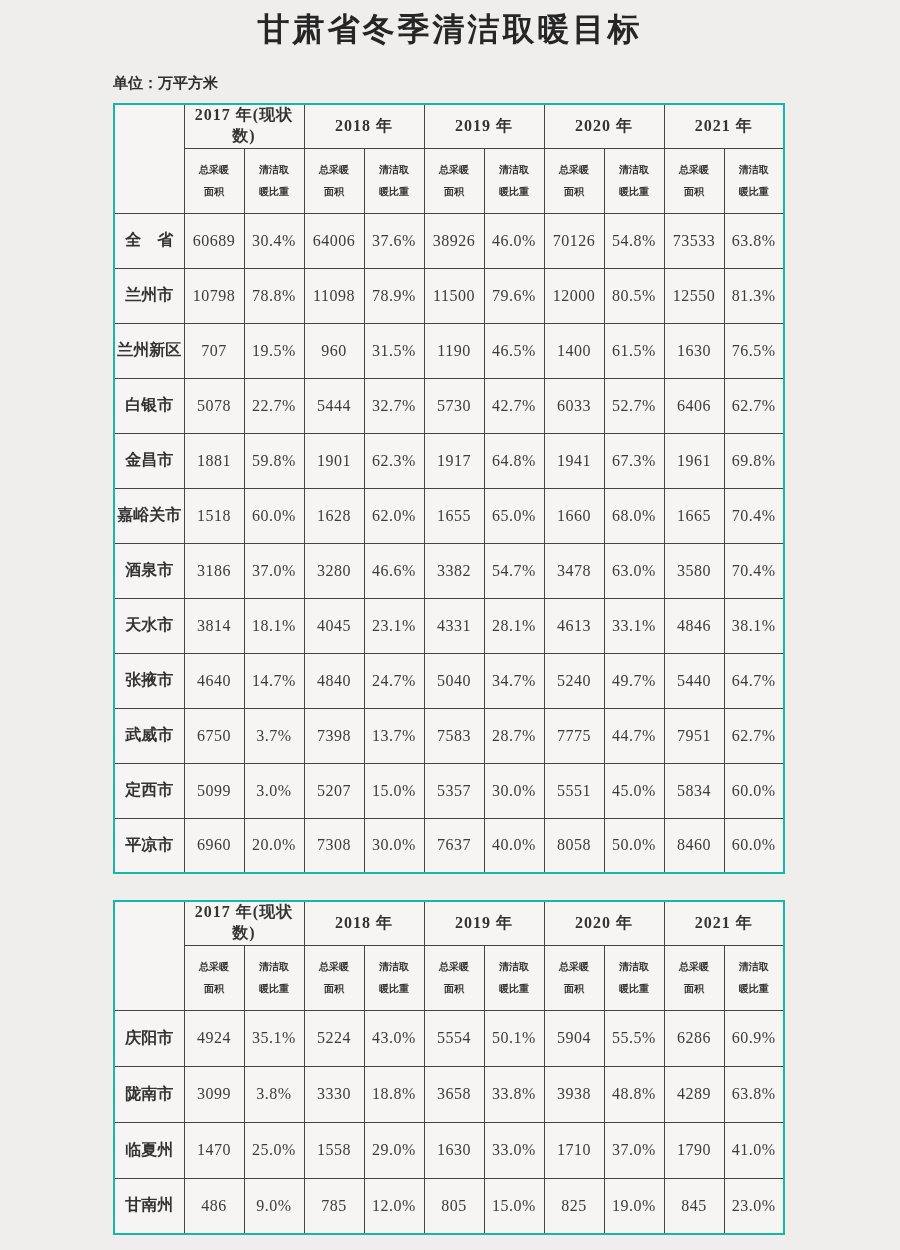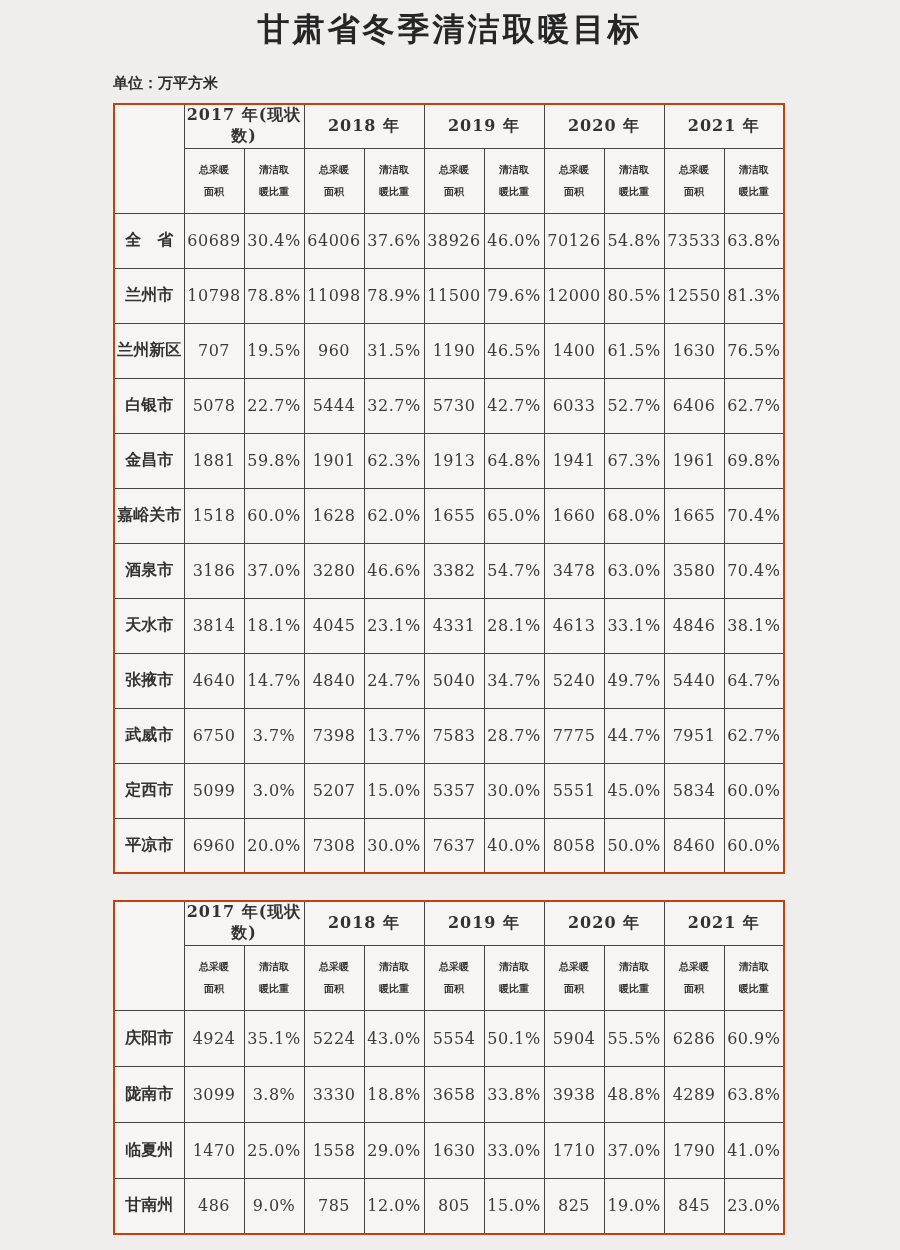--- a/index.html
+++ b/index.html
@@ -11,20 +11,21 @@
     height: 1250px;
     background: #efeeec;
     font-family: "DejaVu Serif", "Liberation Serif", serif;
     color: #333;
     overflow: hidden;
   }
   .page {
     width: 900px;
     height: 1250px;
     position: relative;
+    font-family: Liberation Serif, serif;
   }
   .doc-title {
     margin: 0;
     padding-top: 8px;
     height: 42px;
     text-align: center;
     font-size: 32px;
     font-weight: bold;
     letter-spacing: 3px;
     color: #262626;
@@ -39,21 +40,21 @@
     font-size: 15px;
     font-weight: bold;
     color: #2e2e2e;
   }
   table.targets {
     margin-left: 113px;
     width: 670px;
     border-collapse: collapse;
     table-layout: fixed;
     background: #f6f5f3;
-    border: 2px solid #c2410c;
+    border: 2px solid #14b8a6;
   }
   table.targets + table.targets,
   .table-gap {
     height: 26px;
   }
   col.col-label { width: 70px; }
   col.col-data  { width: 60px; }
   table.targets th,
   table.targets td {
     border: 1px solid #454545;
@@ -200,21 +201,21 @@
           <td class="value-cell">52.7%</td>
           <td class="value-cell">6406</td>
           <td class="value-cell">62.7%</td>
         </tr>
         <tr>
           <th class="region">金昌市</th>
           <td class="value-cell">1881</td>
           <td class="value-cell">59.8%</td>
           <td class="value-cell">1901</td>
           <td class="value-cell">62.3%</td>
-          <td class="value-cell">1913</td>
+          <td class="value-cell">1917</td>
           <td class="value-cell">64.8%</td>
           <td class="value-cell">1941</td>
           <td class="value-cell">67.3%</td>
           <td class="value-cell">1961</td>
           <td class="value-cell">69.8%</td>
         </tr>
         <tr>
           <th class="region">嘉峪关市</th>
           <td class="value-cell">1518</td>
           <td class="value-cell">60.0%</td>

